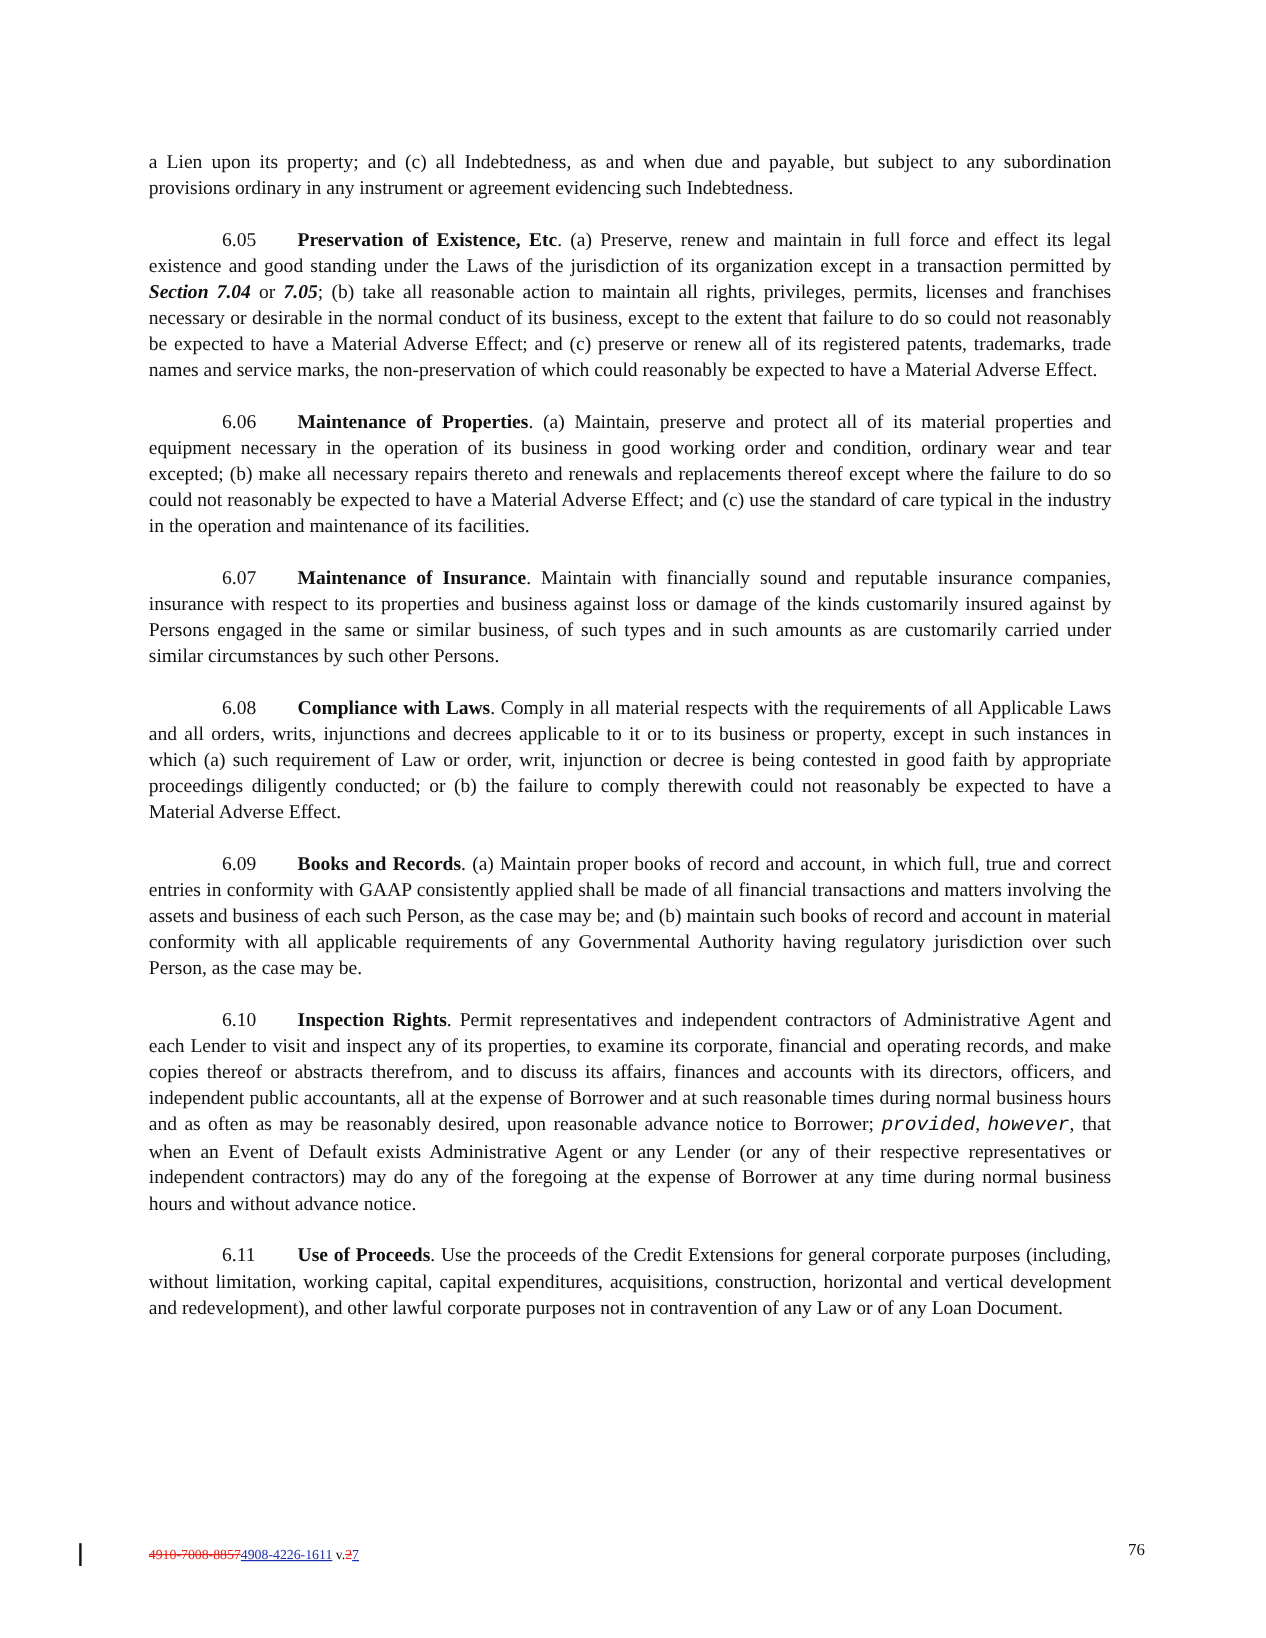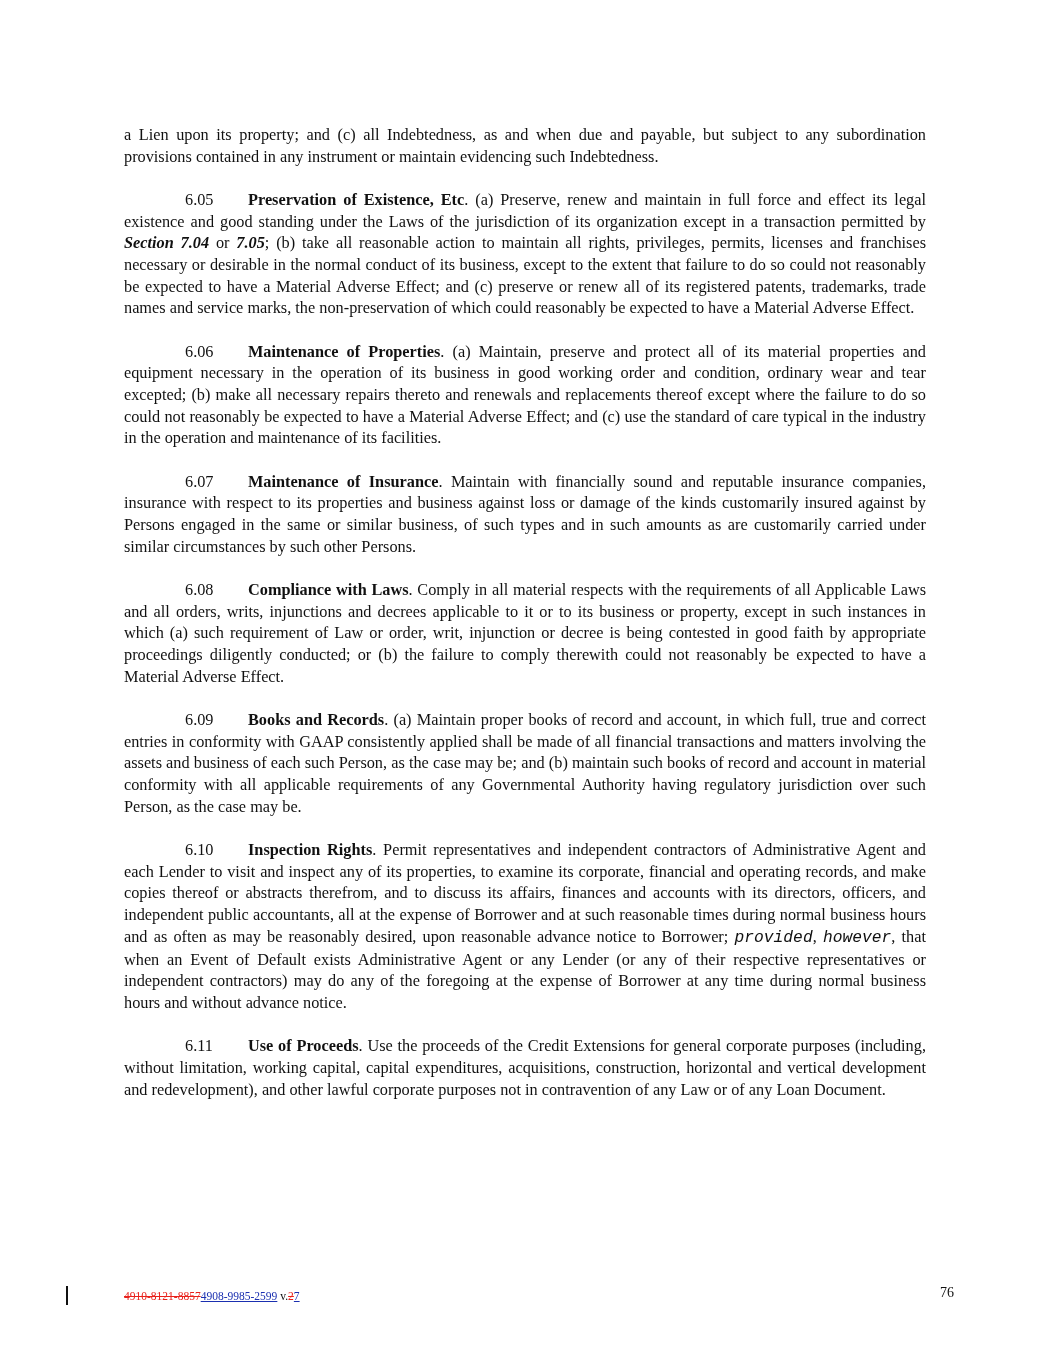--- a/index.html
+++ b/index.html
@@ -16,34 +16,34 @@
   .del { color: #e8201a; text-decoration: line-through; }
   .ins { color: #1a2fb0; text-decoration: underline; }
   .ver { color: #111; }
   .bar { position: absolute; left: 66px; top: 1286px; width: 2px; height: 19px; background: #111; }
   .pagenum { position: absolute; left: 940px; top: 1285px; font-size: 14px; }
 </style>
 </head>
 <body>
 
 <div class="page">
-  <p class="para">a Lien upon its property; and (c) all Indebtedness, as and when due and payable, but subject to any subordination provisions contained in any instrument or maintain evidencing such Indebtedness.</p>
+  <p class="para">a Lien upon its property; and (c) all Indebtedness, as and when due and payable, but subject to any subordination provisions ordinary in any instrument or agreement evidencing such Indebtedness.</p>
 
   <p class="para indent"><span class="num">6.05</span><span class="head">Preservation of Existence, Etc</span><span>. (a) Preserve, renew and maintain in full force and effect its legal existence and good standing under the Laws of the jurisdiction of its organization except in a transaction permitted by </span><span class="bi">Section 7.04</span><span> or </span><span class="bi">7.05</span><span>; (b) take all reasonable action to maintain all rights, privileges, permits, licenses and franchises necessary or desirable in the normal conduct of its business, except to the extent that failure to do so could not reasonably be expected to have a Material Adverse Effect; and (c) preserve or renew all of its registered patents, trademarks, trade names and service marks, the non-preservation of which could reasonably be expected to have a Material Adverse Effect.</span></p>
 
   <p class="para indent"><span class="num">6.06</span><span class="head">Maintenance of Properties</span><span>. (a) Maintain, preserve and protect all of its material properties and equipment necessary in the operation of its business in good working order and condition, ordinary wear and tear excepted; (b) make all necessary repairs thereto and renewals and replacements thereof except where the failure to do so could not reasonably be expected to have a Material Adverse Effect; and (c) use the standard of care typical in the industry in the operation and maintenance of its facilities.</span></p>
 
   <p class="para indent"><span class="num">6.07</span><span class="head">Maintenance of Insurance</span><span>. Maintain with financially sound and reputable insurance companies, insurance with respect to its properties and business against loss or damage of the kinds customarily insured against by Persons engaged in the same or similar business, of such types and in such amounts as are customarily carried under similar circumstances by such other Persons.</span></p>
 
   <p class="para indent"><span class="num">6.08</span><span class="head">Compliance with Laws</span><span>. Comply in all material respects with the requirements of all Applicable Laws and all orders, writs, injunctions and decrees applicable to it or to its business or property, except in such instances in which (a) such requirement of Law or order, writ, injunction or decree is being contested in good faith by appropriate proceedings diligently conducted; or (b) the failure to comply therewith could not reasonably be expected to have a Material Adverse Effect.</span></p>
 
   <p class="para indent"><span class="num">6.09</span><span class="head">Books and Records</span><span>. (a) Maintain proper books of record and account, in which full, true and correct entries in conformity with GAAP consistently applied shall be made of all financial transactions and matters involving the assets and business of each such Person, as the case may be; and (b) maintain such books of record and account in material conformity with all applicable requirements of any Governmental Authority having regulatory jurisdiction over such Person, as the case may be.</span></p>
 
   <p class="para indent"><span class="num">6.10</span><span class="head">Inspection Rights</span><span>. Permit representatives and independent contractors of Administrative Agent and each Lender to visit and inspect any of its properties, to examine its corporate, financial and operating records, and make copies thereof or abstracts therefrom, and to discuss its affairs, finances and accounts with its directors, officers, and independent public accountants, all at the expense of Borrower and at such reasonable times during normal business hours and as often as may be reasonably desired, upon reasonable advance notice to Borrower; </span><span class="it">provided</span><span>, </span><span class="it">however</span><span>, that when an Event of Default exists Administrative Agent or any Lender (or any of their respective representatives or independent contractors) may do any of the foregoing at the expense of Borrower at any time during normal business hours and without advance notice.</span></p>
 
   <p class="para indent"><span class="num">6.11</span><span class="head">Use of Proceeds</span><span>. Use the proceeds of the Credit Extensions for general corporate purposes (including, without limitation, working capital, capital expenditures, acquisitions, construction, horizontal and vertical development and redevelopment), and other lawful corporate purposes not in contravention of any Law or of any Loan Document.</span></p>
 </div>
 
 <div class="bar"></div>
 
-<div class="footer"><span class="del">4910-8121-8857</span><span class="ins">4908-9985-2599</span><span class="ver"> v.</span><span class="del">2</span><span class="ins">7</span></div>
+<div class="footer"><span class="del">4910-7008-8857</span><span class="ins">4908-4226-1611</span><span class="ver"> v.</span><span class="del">2</span><span class="ins">7</span></div>
 
 <div class="pagenum">76</div>
 
 </body></html>

